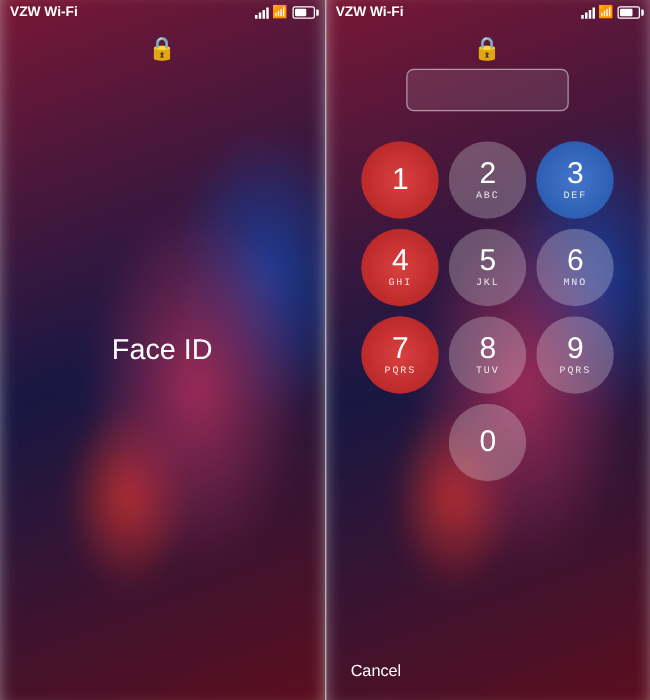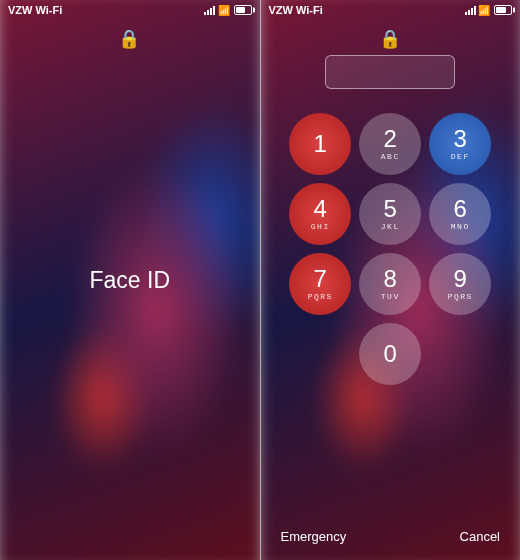--- a/index.html
+++ b/index.html
@@ -318,16 +318,15 @@
           <span class="key-letters">PQRS</span>
         </div>
         <div class="key-btn light key-zero-row">
           <span class="key-num">0</span>
         </div>
       </div>
 
   </div>
 
   <div class="bottom-bar">
-    <button class="bottom-btn">Emergency</button>
     <button class="bottom-btn">Cancel</button>
   </div>
 </div>
 
 </body></html>

